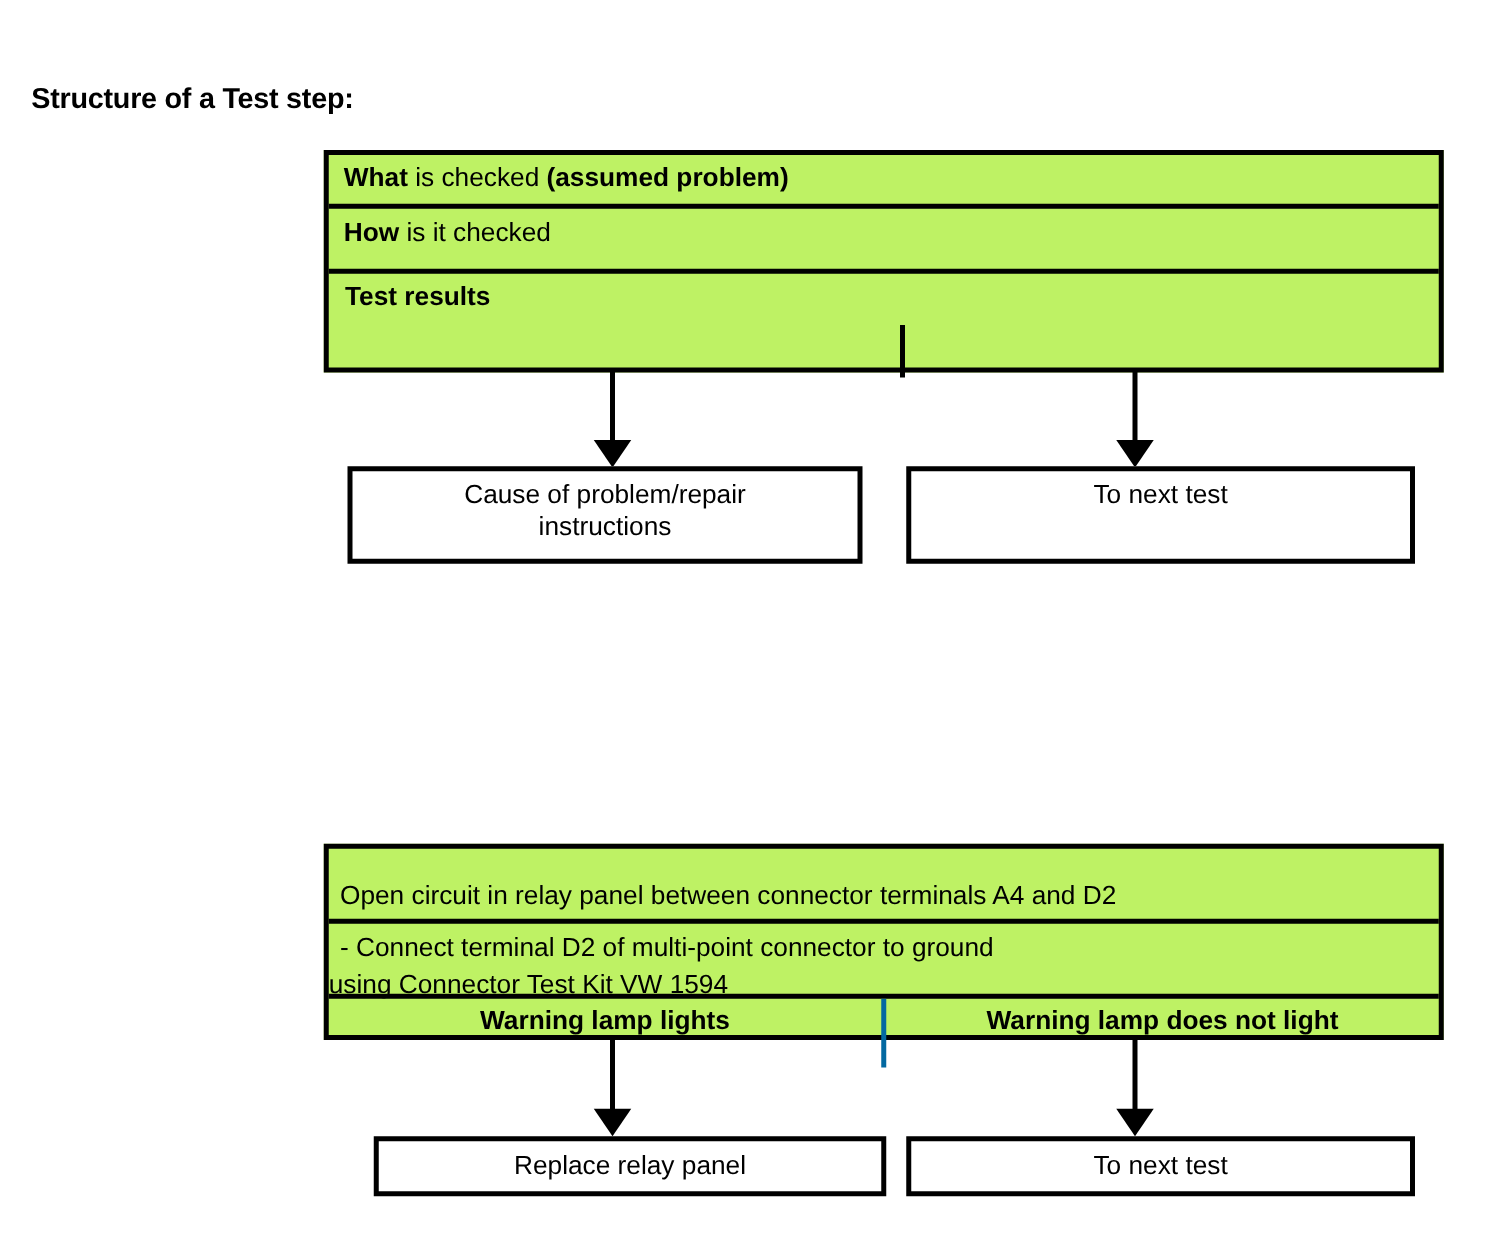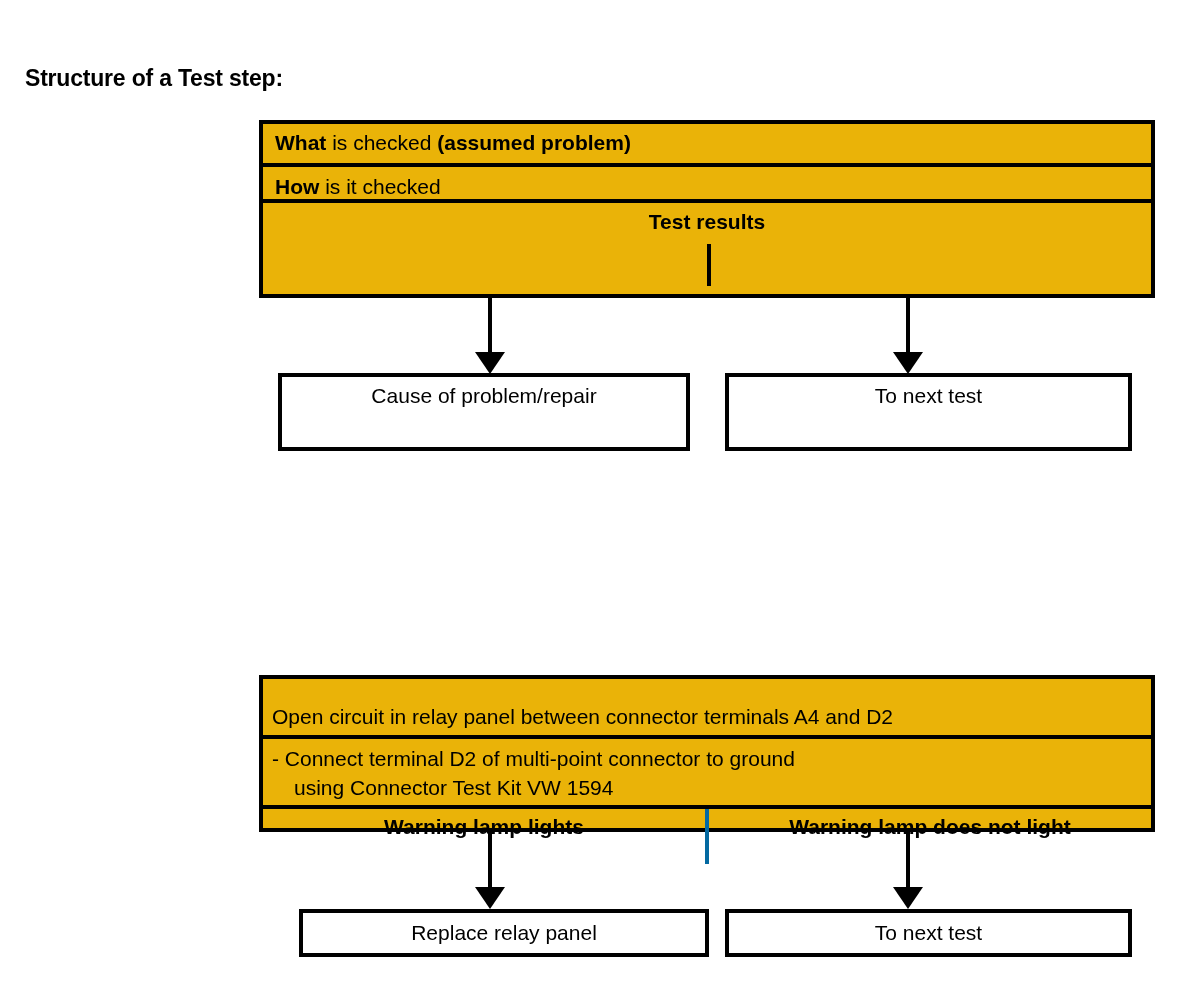--- a/index.html
+++ b/index.html
@@ -27,47 +27,47 @@
   }
   #heading-structure { top: 26px; }
   #heading-example   { top: 572px; }
 
   .bigbox {
     position: absolute;
     left: 259px;
     width: 896px;
     border: 4px solid #000;
     box-sizing: border-box;
-    background: #eab308;
+    background: #bef264;
   }
   #step-box-1 { top: 120px; height: 178px; }
   #step-box-2 { top: 675px; height: 157px; }
 
   .row { box-sizing: border-box; font-size: 21px; }
   .b { font-weight: 700; }
 
   
   #step-box-1 .r1 { height: 43px; border-bottom: 4px solid #000; line-height: 38px; padding-left: 12px; }
-  #step-box-1 .r2 { height: 36px; border-bottom: 4px solid #000; line-height: 39px; padding-left: 12px; }
-  #step-box-1 .r3 { position: relative; height: 83px; text-align: center; }
+  #step-box-1 .r2 { height: 52px; border-bottom: 4px solid #000; line-height: 39px; padding-left: 12px; }
+  #step-box-1 .r3 { position: relative; height: 83px; text-align: left; margin-left: 13px; }
   #step-box-1 .r3 .title { padding-top: 7px; font-weight: 700; font-size: 21px; }
   .results-divider {
     position: absolute;
     left: 444px;
     top: 41px;
     bottom: 0;
     width: 4px;
     background: #000;
   }
 
   
   #step-box-2 .r1 { height: 40px; border-bottom: 4px solid #000; line-height: 35px; padding-left: 9px; margin-top: 20px; }
-  #step-box-2 .r2 { height: 70px; border-bottom: 4px solid #000; padding-top: 5px; line-height: 29px; }
+  #step-box-2 .r2 { height: 60px; border-bottom: 4px solid #000; padding-top: 5px; line-height: 29px; }
   #step-box-2 .r2 .l1 { padding-left: 9px; }
-  #step-box-2 .r2 .l2 { padding-left: 31px; }
+  #step-box-2 .r2 .l2 { }
   #step-box-2 .r3 { display: flex; height: 55px; font-weight: bold; }
   #step-box-2 .r3 .cell { flex: 1; text-align: center; line-height: 35px; }
   #step-box-2 .r3 .cell-right { border-left: 4px solid #0369a1; }
 
   
   .aline {
     position: absolute;
     width: 4px;
     background: #000;
   }
@@ -114,20 +114,21 @@
     </div>
   </div>
 
   <div class="aline" style="left:488px; top:296px; height:58px;"></div>
   <div class="ahead" style="left:475px; top:352px;"></div>
   <div class="aline" style="left:906px; top:296px; height:58px;"></div>
   <div class="ahead" style="left:893px; top:352px;"></div>
 
   <div id="cause-box" class="outbox">
     <div>Cause of problem/repair</div>
+    <div>instructions</div>
   </div>
   <div id="next-box-1" class="outbox">
     <div>To next test</div>
   </div>
 
 
   <div id="step-box-2" class="bigbox">
     <div class="row r1">Open circuit in relay panel between connector terminals A4 and D2</div>
     <div class="row r2">
       <div class="l1">- Connect terminal D2 of multi-point connector to ground</div>

